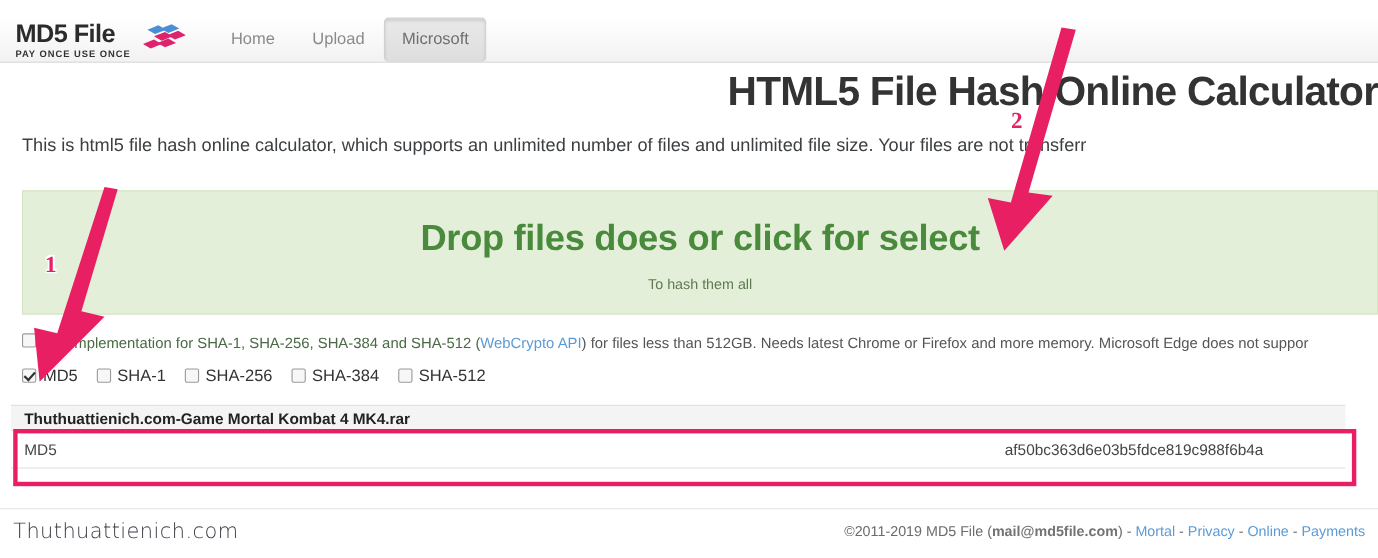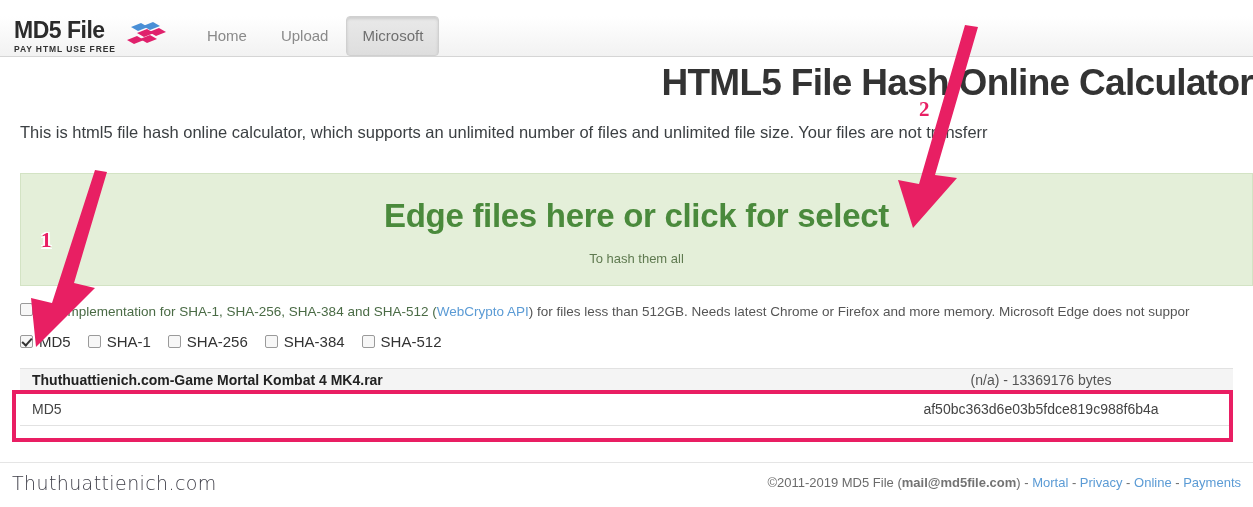--- a/index.html
+++ b/index.html
@@ -102,21 +102,21 @@
   }
   .cb.checked::after{
     content:"";
     position:absolute; left:3px; top:0px; width:4px; height:8px;
     border:solid #333; border-width:0 2px 2px 0;
     transform:rotate(42deg);
   }
 
   
   .results{
-    position:absolute; left:20px; top:368px; width:1213px;
+    position:absolute; left:10px; top:368px; width:1213px;
     border-collapse:collapse; font-size:14px;
   }
   .row{
     display:flex; align-items:center; height:24px;
     border-bottom:1px solid #e2e2e2;
     padding:0 12px;
   }
   .row.head{ background:#f4f4f4; font-weight:bold; color:#222; border-top:1px solid #e2e2e2;}
   .row .left{ flex:1; white-space:nowrap; }
   .row .right{ width:360px; text-align:center; color:#555; font-weight:normal;}
@@ -162,21 +162,21 @@
   #marker-1{ left:41px; top:228px; }
   #marker-2{ left:919px; top:97px; }
 </style>
 </head>
 <body>
 
 <div class="navbar">
   <a class="brand" href="#">
     <span class="brand-text">
       <span class="brand-title">MD5 File</span>
-      <span class="brand-sub">PAY HTML USE FREE</span>
+      <span class="brand-sub">PAY ONCE USE ONCE</span>
     </span>
     <span class="brand-logo">
       <svg width="46" height="30" viewBox="0 0 46 30" xmlns="http://www.w3.org/2000/svg">
         <g>
           <polygon points="8,6 18,2 25,6 15,10" fill="#4a8fd6"></polygon>
           <polygon points="20,5 30,1 37,5 27,9" fill="#4a8fd6"></polygon>
           <polygon points="14,12 24,8 31,12 21,16" fill="#e0216c"></polygon>
           <polygon points="26,11 36,7 43,11 33,15" fill="#e0216c"></polygon>
           <polygon points="4,19 14,15 21,19 11,23" fill="#e0216c"></polygon>
           <polygon points="17,18 27,14 34,18 24,22" fill="#e0216c"></polygon>
@@ -190,21 +190,21 @@
     <a class="nav-link active" href="#">Microsoft</a>
   </nav>
 </div>
 
 <div class="page">
   <h1 class="page-title">HTML5 File Hash Online Calculator</h1>
   <p class="lead">This is html5 file hash online calculator, which supports an unlimited number of files and unlimited file size. Your files are not transferr</p>
 </div>
 
 <div class="dropzone">
-  <div class="dropzone-title">Edge files here or click for select</div>
+  <div class="dropzone-title">Drop files does or click for select</div>
   <div class="dropzone-sub">To hash them all</div>
 </div>
 
 <div class="note-row">
   <span class="cb"></span>
   <span class="note-text"><span class="greenish">test implementation for SHA-1, SHA-256, SHA-384 and SHA-512 (</span><a class="inline-link" href="#">WebCrypto API</a><span>) for files less than 512GB. Needs latest Chrome or Firefox and more memory. Microsoft Edge does not suppor</span></span>
 </div>
 
 <div class="algos">
   <div class="algo">
@@ -225,21 +225,20 @@
   </div>
   <div class="algo">
     <span class="cb"></span>
     <label>SHA-512</label>
   </div>
 </div>
 
 <div class="results">
   <div class="row head">
     <span class="left">Thuthuattienich.com-Game Mortal Kombat 4 MK4.rar</span>
-    <span class="right">(n/a) - 13369176 bytes</span>
   </div>
   <div class="row hash">
     <span class="left">MD5</span>
     <span class="right">af50bc363d6e03b5fdce819c988f6b4a</span>
   </div>
 </div>
 
 <div class="highlight-box"></div>
 
 <div class="footer">

